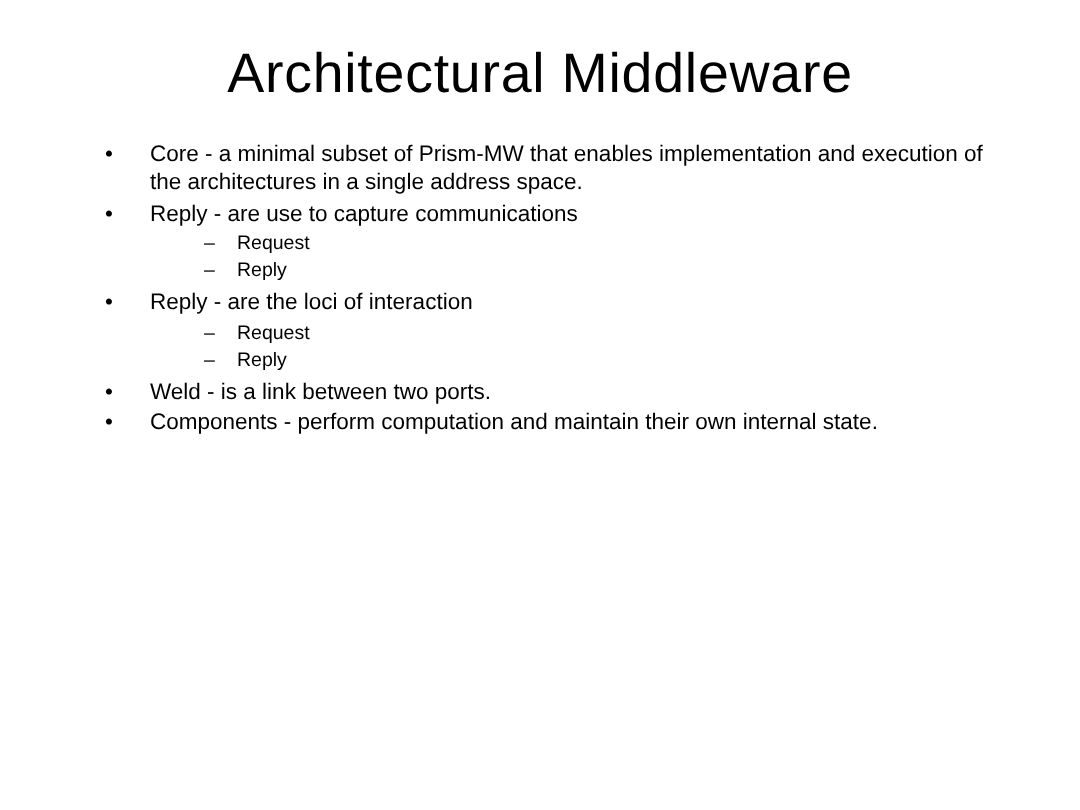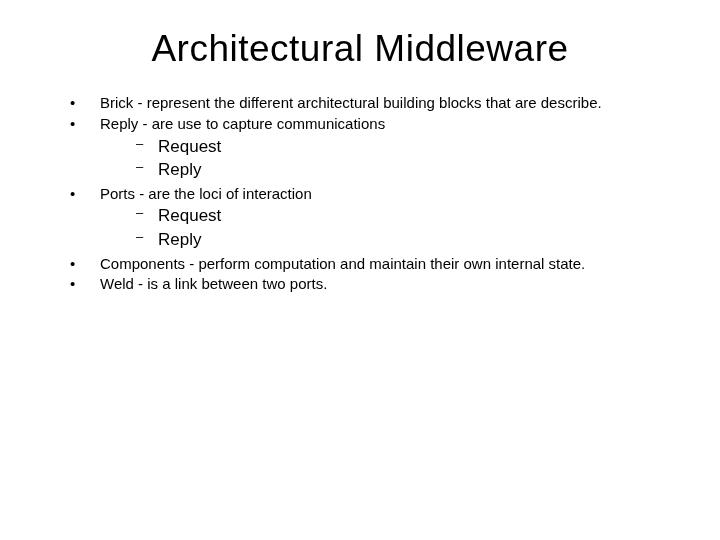--- a/index.html
+++ b/index.html
@@ -44,55 +44,55 @@
     font-size: 15px;
   }
   ul.level2 {
     list-style: none;
     margin: 2px 0 4px 0;
     padding: 0 0 0 36px;
   }
   ul.level2 > li {
     position: relative;
     padding-left: 22px;
-    font-size: 17px;
+    font-size: 13px;
     line-height: 1.3;
     margin-bottom: 1px;
   }
   ul.level2 > li::before {
     content: "–";
     position: absolute;
     left: 0;
     top: 0;
     font-size: 13px;
   }
 </style>
 </head>
 <body>
 
 <div class="slide">
   <h1 class="title">Architectural Middleware</h1>
   <ul class="level1">
     <li>
-      <span>Brick - represent the different architectural building blocks that are describe.</span>
+      <span>Core - a minimal subset of Prism-MW that enables implementation and execution of the architectures in a single address space.</span>
     </li>
     <li>
       <span>Reply - are use to capture communications</span>
       <ul class="level2">
         <li>Request</li>
         <li>Reply</li>
       </ul>
     </li>
     <li>
-      <span>Ports - are the loci of interaction</span>
+      <span>Reply - are the loci of interaction</span>
       <ul class="level2">
         <li>Request</li>
         <li>Reply</li>
       </ul>
     </li>
     <li>
-      <span>Components - perform computation and maintain their own internal state.</span>
+      <span>Weld - is a link between two ports.</span>
     </li>
     <li>
-      <span>Weld - is a link between two ports.</span>
+      <span>Components - perform computation and maintain their own internal state.</span>
     </li>
   </ul>
 </div>
 
 </body></html>

